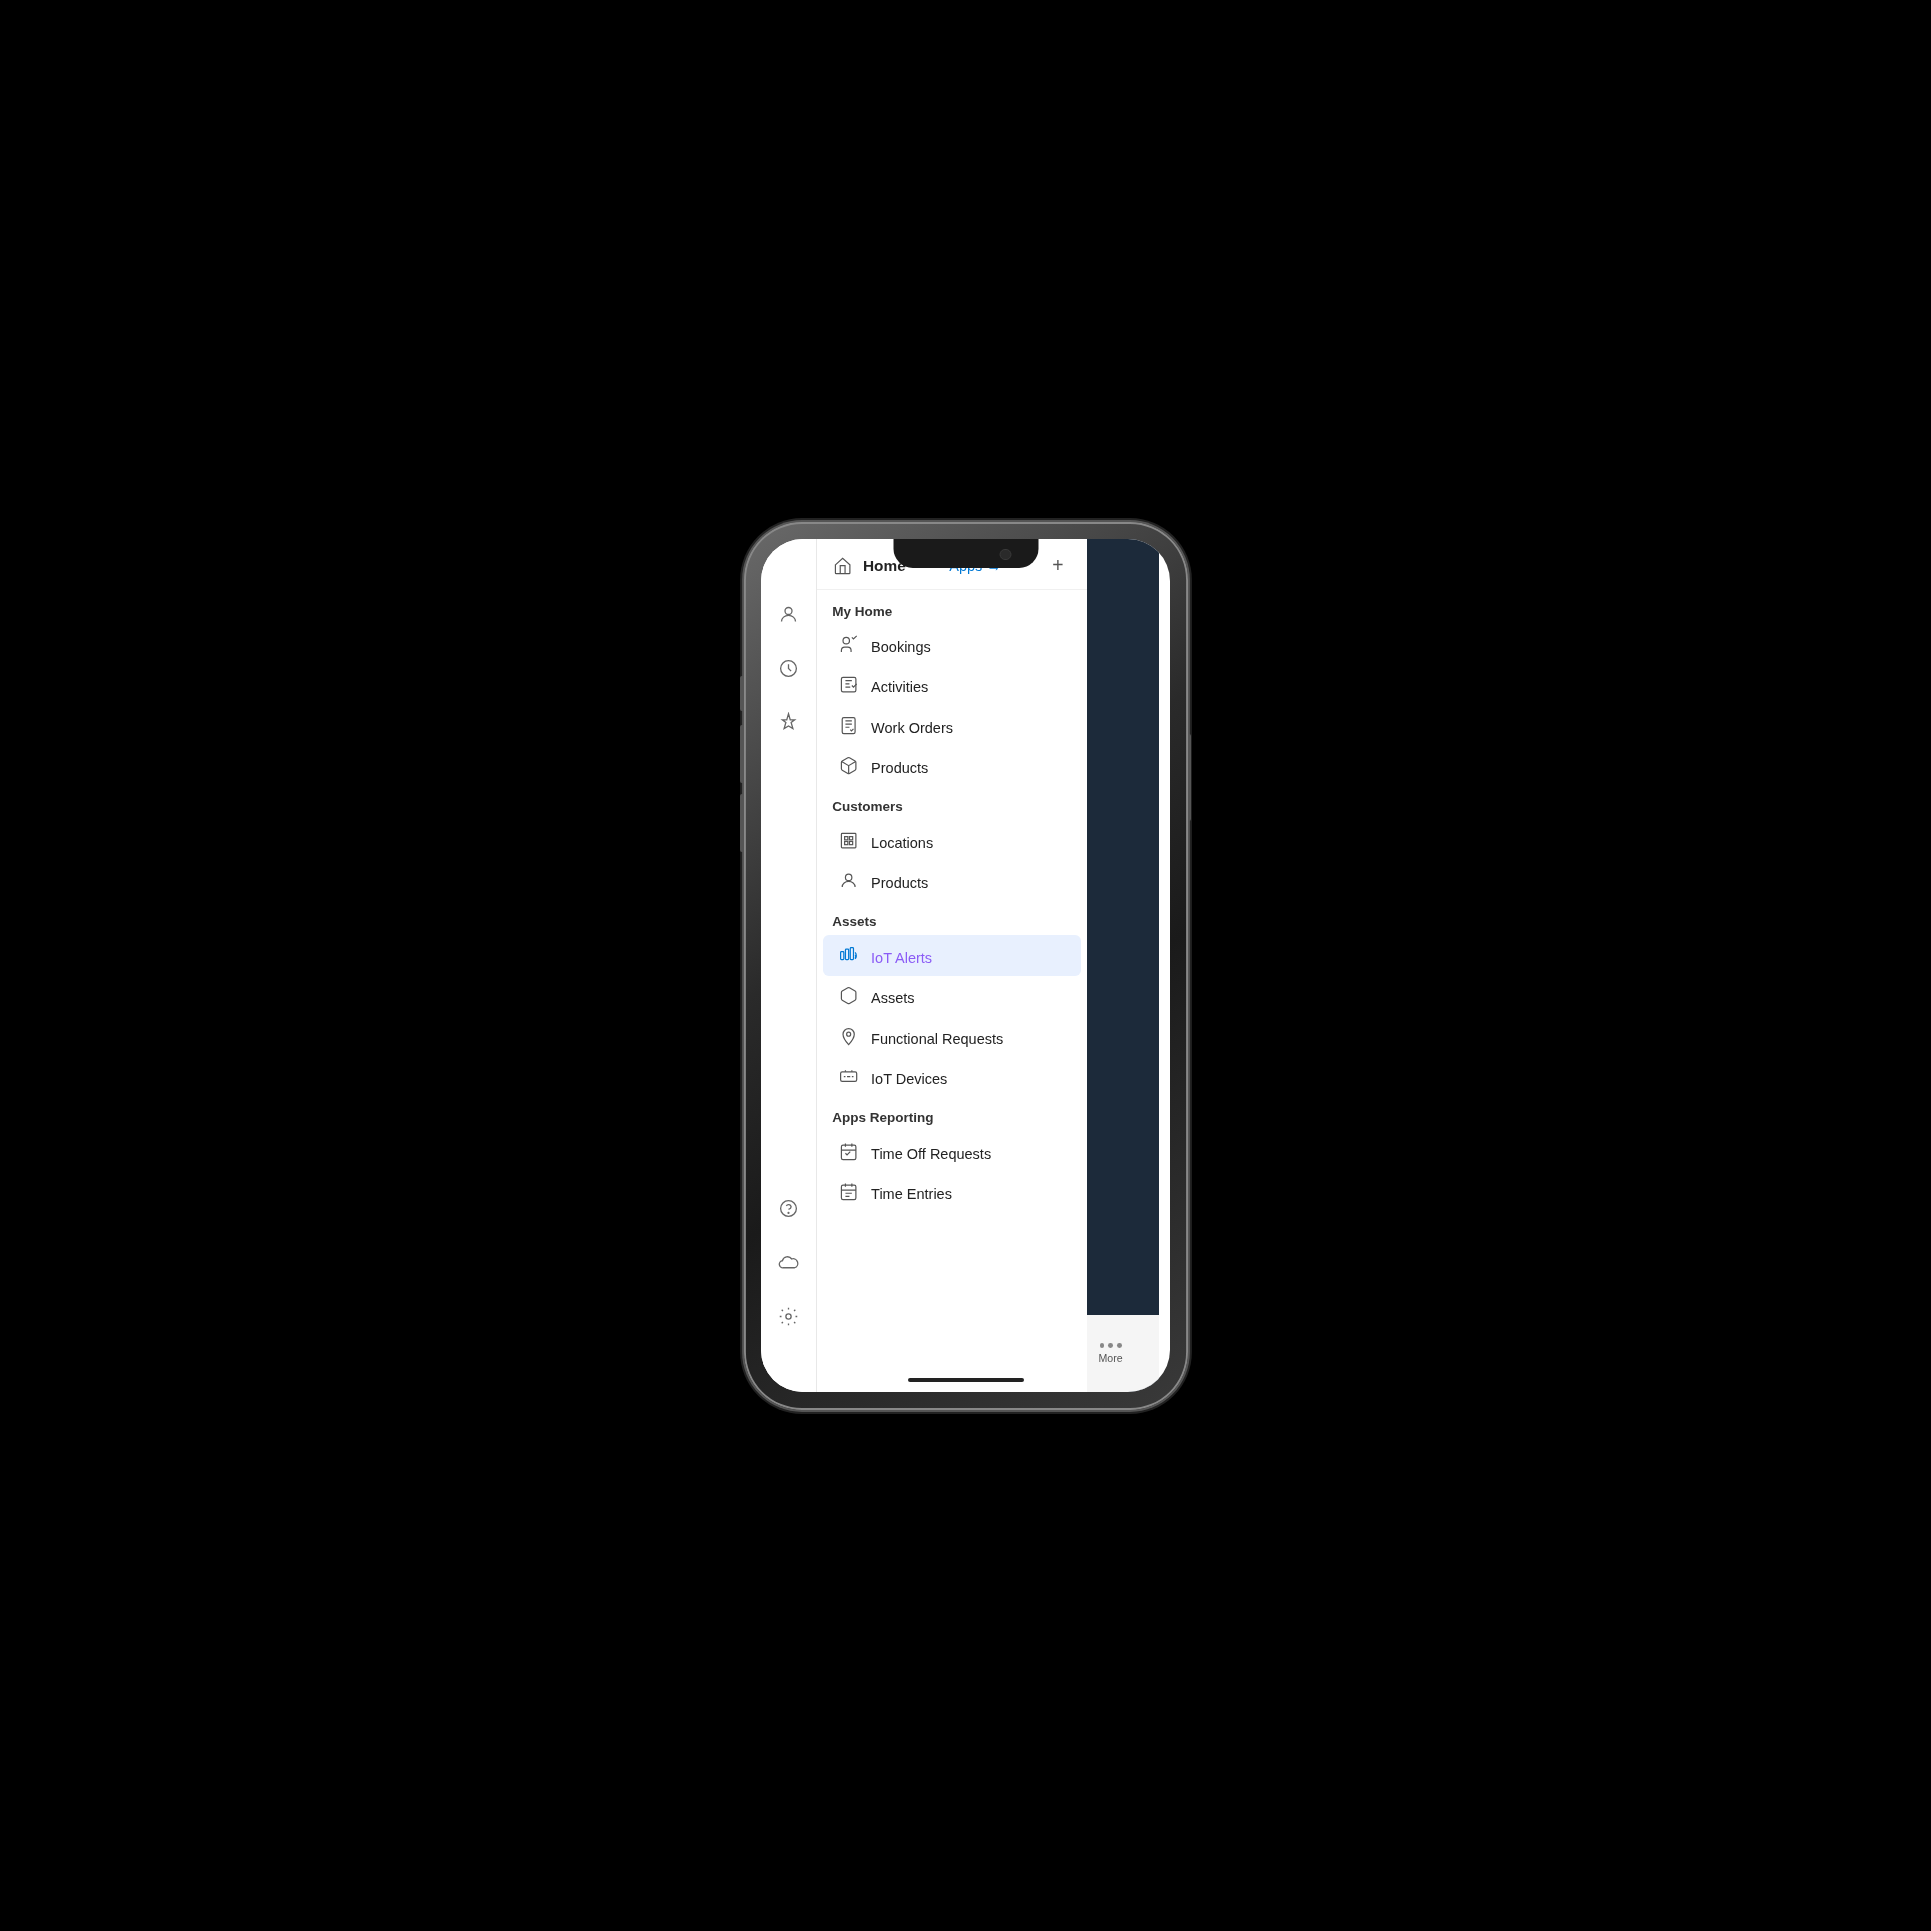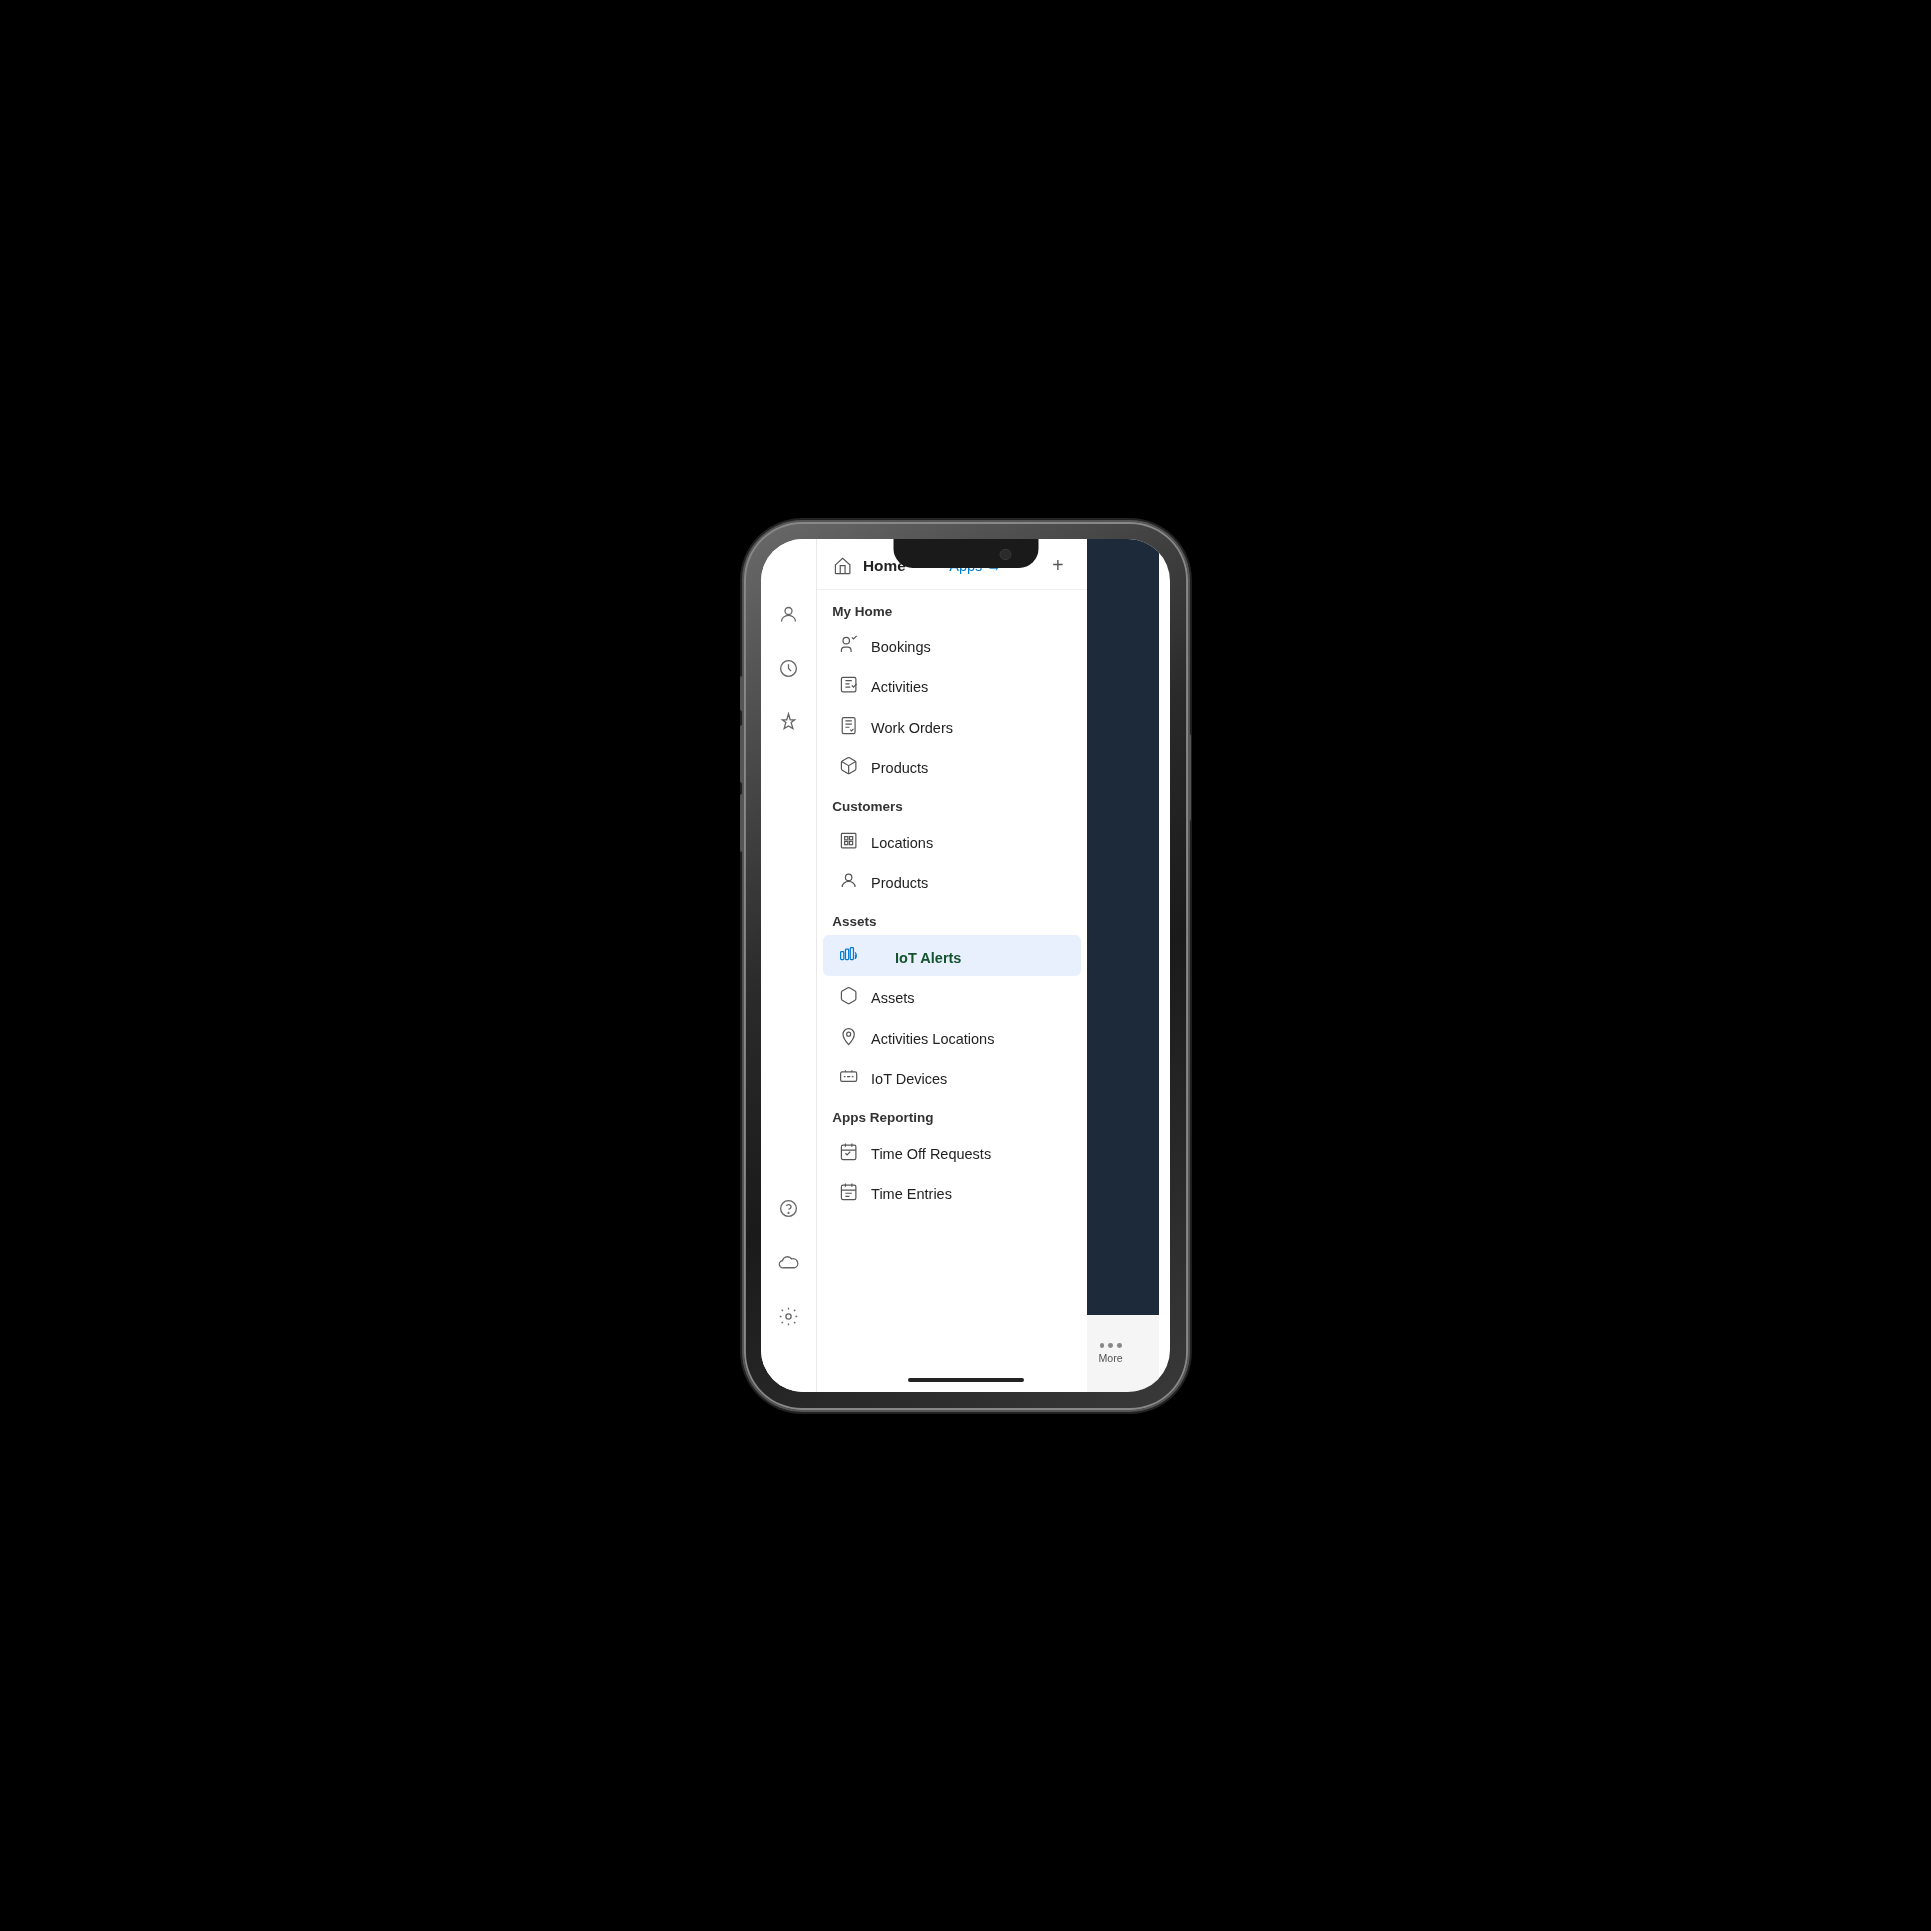--- a/index.html
+++ b/index.html
@@ -254,23 +254,22 @@
       width: 19.3px;
       height: 19.3px;
     }
 
     .nav-item-label {
       font-size: 14.5px;
       color: #222;
     }
 
     .nav-item-label.active-text {
-      color: #14532d;
-      font-weight: 700;
-      margin-left: 24px;
+      color: #8b5cf6;
+      font-weight: 400;
     }
 
     .nav-item-icon.active-icon svg {
       stroke: #0078d4;
     }
 
     
     .home-bar {
       position: absolute;
       bottom: 9.7px;
@@ -492,21 +491,21 @@
             </div>
             <span class="nav-item-label">Assets</span>
           </div>
           <div class="nav-item">
             <div class="nav-item-icon">
               <svg viewBox="0 0 24 24" fill="none" stroke="#555" stroke-width="1.5">
                 <path d="M12 2C8.13 2 5 5.13 5 9c0 5.25 7 13 7 13s7-7.75 7-13c0-3.87-3.13-7-7-7z"></path>
                 <circle cx="12" cy="9" r="2.5"></circle>
               </svg>
             </div>
-            <span class="nav-item-label">Activities Locations</span>
+            <span class="nav-item-label">Functional Requests</span>
           </div>
           <div class="nav-item">
             <div class="nav-item-icon">
               <svg viewBox="0 0 24 24" fill="none" stroke="#555" stroke-width="1.5">
                 <rect x="2" y="6" width="20" height="12" rx="2"></rect>
                 <path d="M8 6V4M16 6V4M6 12h2M10 12h4M16 12h2"></path>
               </svg>
             </div>
             <span class="nav-item-label">IoT Devices</span>
           </div>

